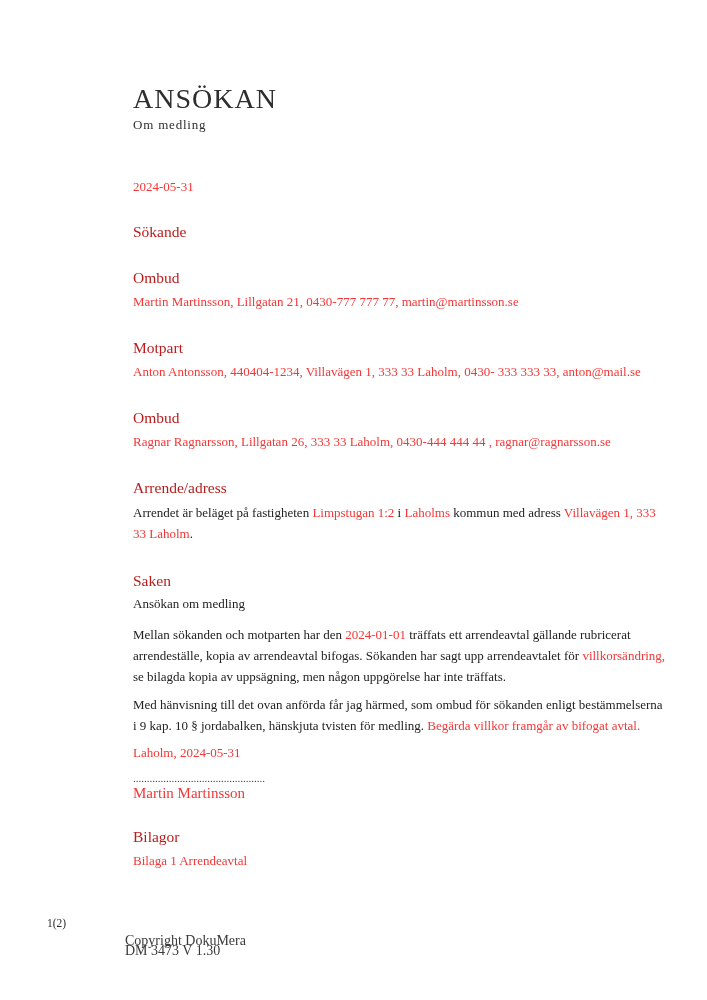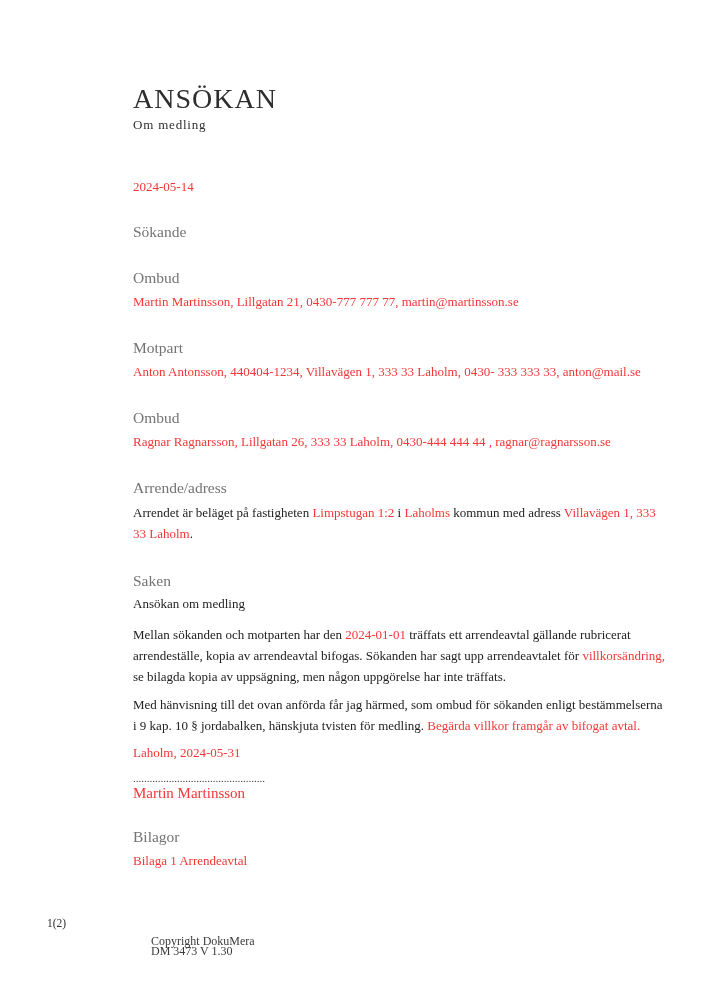--- a/index.html
+++ b/index.html
@@ -36,21 +36,21 @@
     font-size: 13px;
     line-height: 17px;
   }
   .red { color: var(--accent-red, #f43636); }
   .section { margin-top: 28px; }
   .section h2 {
     margin: 0 0 5px 0;
     font-size: 15.5px;
     line-height: 18px;
     font-weight: 400;
-    color: #737373;
+    color: #b91c1c;
   }
   .value-line {
     margin: 0;
     font-size: 13px;
     line-height: 19px;
   }
   .body-text {
     margin: 0;
     font-size: 13px;
     line-height: 21px;
@@ -89,36 +89,36 @@
     top: 917px;
     left: 0;
     width: 100%;
     text-align: left;
     font-size: 11.5px;
     color: #2e2e2e;
   }
   .copyright {
     position: absolute;
     top: 936px;
-    left: 104px;
-    font-size: 12px;
+    left: 78px;
+    font-size: 14px;
     line-height: 10px;
     color: #3a3a3a;
   }
 </style>
 </head>
 <body>
 
 <div class="page">
   <div class="content">
 
     <h1 class="doc-title">ANSÖKAN</h1>
     <div class="doc-subtitle">Om medling</div>
 
-    <div class="doc-date red">2024-05-14</div>
+    <div class="doc-date red">2024-05-31</div>
 
     <div class="section">
       <h2>Sökande</h2>
     </div>
 
     <div class="section">
       <h2>Ombud</h2>
       <p class="value-line red">Martin Martinsson, Lillgatan 21, 0430-777 777 77, martin@martinsson.se</p>
     </div>
 

